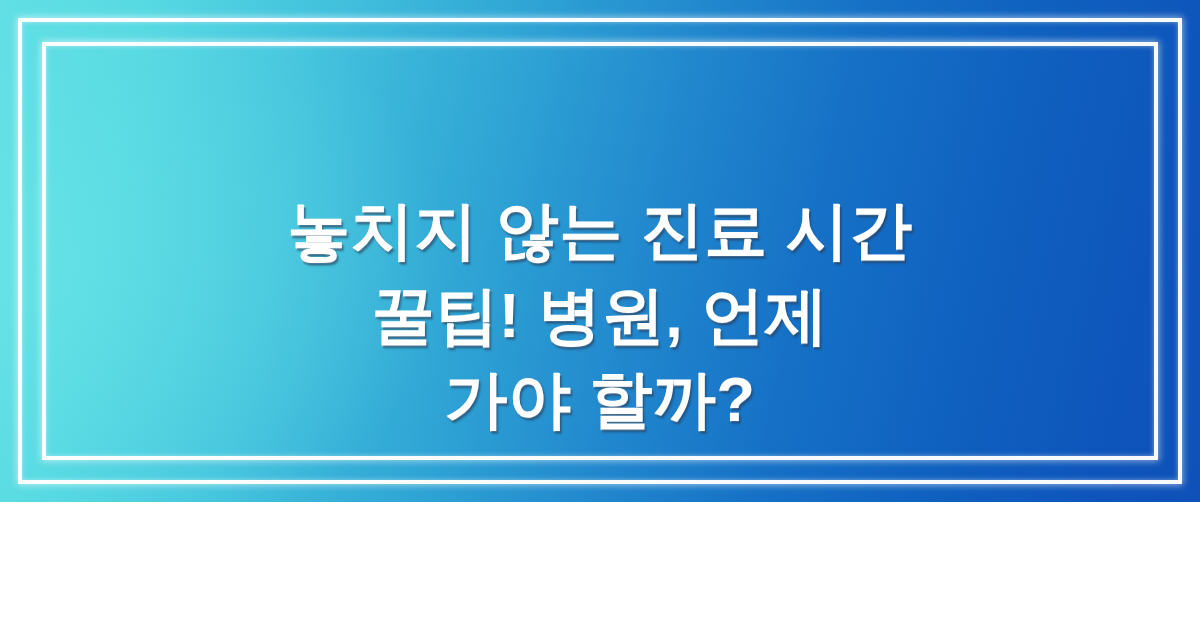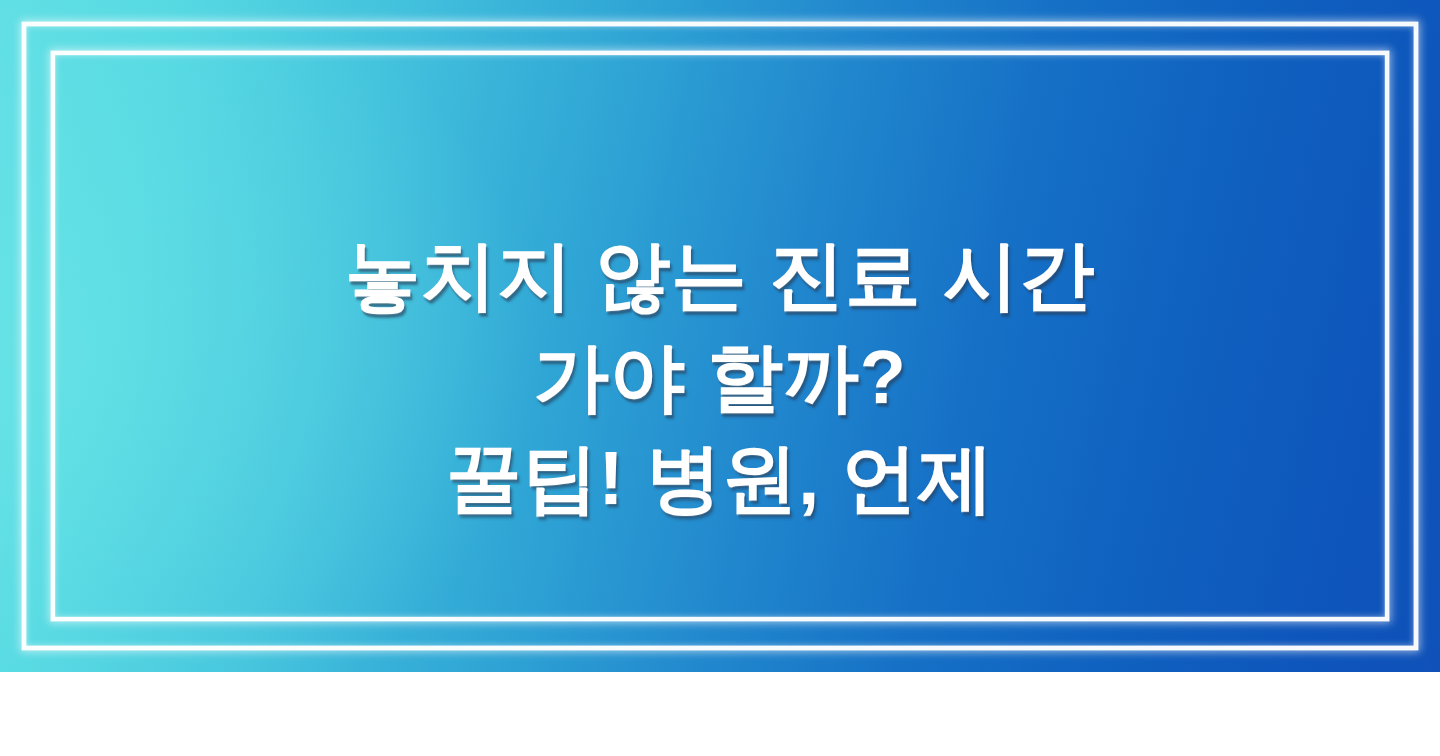--- a/index.html
+++ b/index.html
@@ -5,21 +5,21 @@
 <style>
   html, body {
     margin: 0;
     padding: 0;
     background: #ffffff;
   }
 
   #card {
     position: relative;
     width: 1200px;
-    height: 560px;
+    height: 502px;
     overflow: hidden;
     font-family: "Liberation Sans", "DejaVu Sans", sans-serif;
   }
 
   
   .bg-gradient {
     position: absolute;
     inset: 0;
     background: linear-gradient(
         103deg,
@@ -102,17 +102,17 @@
 <div id="card">
 
   <div class="bg-gradient"></div>
   <div class="bg-tint"></div>
 
   <div class="frame frame-outer"></div>
   <div class="frame frame-inner"></div>
 
   <div class="headline">
     <span class="headline-line">놓치지 않는 진료 시간</span>
+    <span class="headline-line">꿀팁! 병원, 언제</span>
     <span class="headline-line">가야 할까?</span>
-    <span class="headline-line">꿀팁! 병원, 언제</span>
   </div>
 
 </div>
 
 </body></html>

